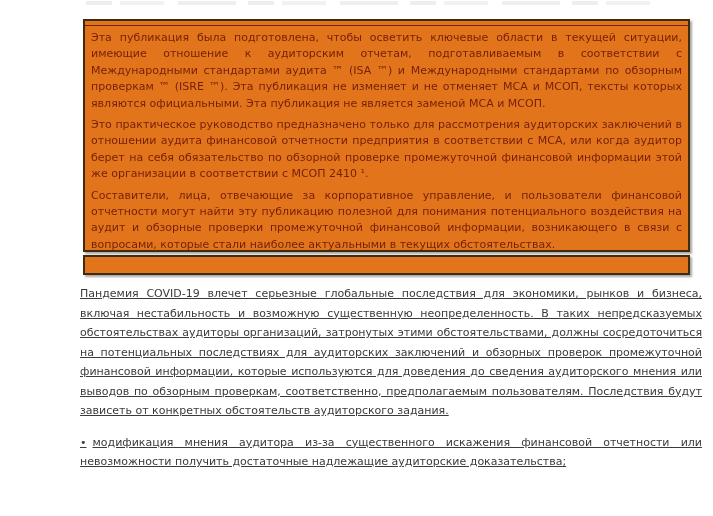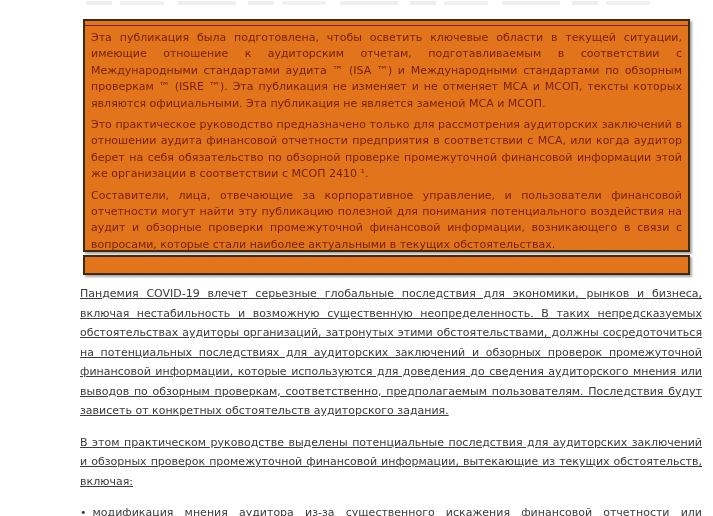--- a/index.html
+++ b/index.html
@@ -81,16 +81,15 @@
   <div class="toprule"></div>
   <p>Эта публикация была подготовлена, чтобы осветить ключевые области в текущей ситуации, имеющие отношение к аудиторским отчетам, подготавливаемым в соответствии с Международными стандартами аудита ™ (ISA ™) и Международными стандартами по обзорным проверкам ™ (ISRE ™). Эта публикация не изменяет и не отменяет МСА и МСОП, тексты которых являются официальными. Эта публикация не является заменой МСА и МСОП.</p>
   <p>Это практическое руководство предназначено только для рассмотрения аудиторских заключений в отношении аудита финансовой отчетности предприятия в соответствии с МСА, или когда аудитор берет на себя обязательство по обзорной проверке промежуточной финансовой информации этой же организации в соответствии с МСОП 2410 ¹.</p>
   <p>Составители, лица, отвечающие за корпоративное управление, и пользователи финансовой отчетности могут найти эту публикацию полезной для понимания потенциального воздействия на аудит и обзорные проверки промежуточной финансовой информации, возникающего в связи с вопросами, которые стали наиболее актуальными в текущих обстоятельствах.</p>
 </div>
 
 <div class="orange-bar"></div>
 
 <div class="main-text">
   <p>Пандемия COVID-19 влечет серьезные глобальные последствия для экономики, рынков и бизнеса, включая нестабильность и возможную существенную неопределенность. В таких непредсказуемых обстоятельствах аудиторы организаций, затронутых этими обстоятельствами, должны сосредоточиться на потенциальных последствиях для аудиторских заключений и обзорных проверок промежуточной финансовой информации, которые используются для доведения до сведения аудиторского мнения или выводов по обзорным проверкам, соответственно, предполагаемым пользователям. Последствия будут зависеть от конкретных обстоятельств аудиторского задания.</p>
-  <p>В этом практическом руководстве выделены потенциальные последствия для аудиторских заключений и обзорных проверок промежуточной финансовой информации, вытекающие из текущих обстоятельств, включая:</p>
   <p class="bullet"><span class="marker">•</span><span>модификация мнения аудитора из-за существенного искажения финансовой отчетности или невозможности получить достаточные надлежащие аудиторские доказательства;</span></p>
 
 </div>
 
 </body></html>

